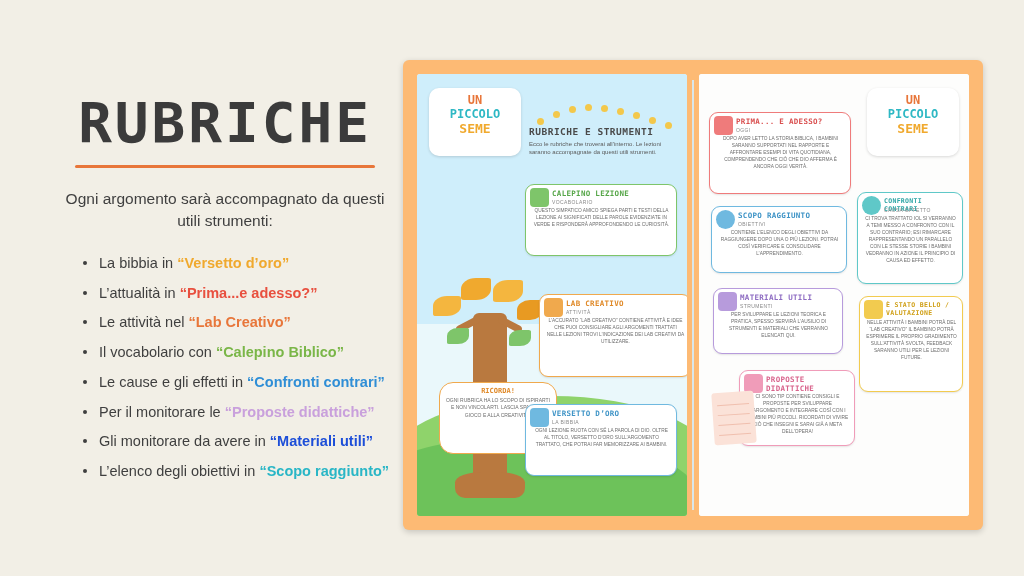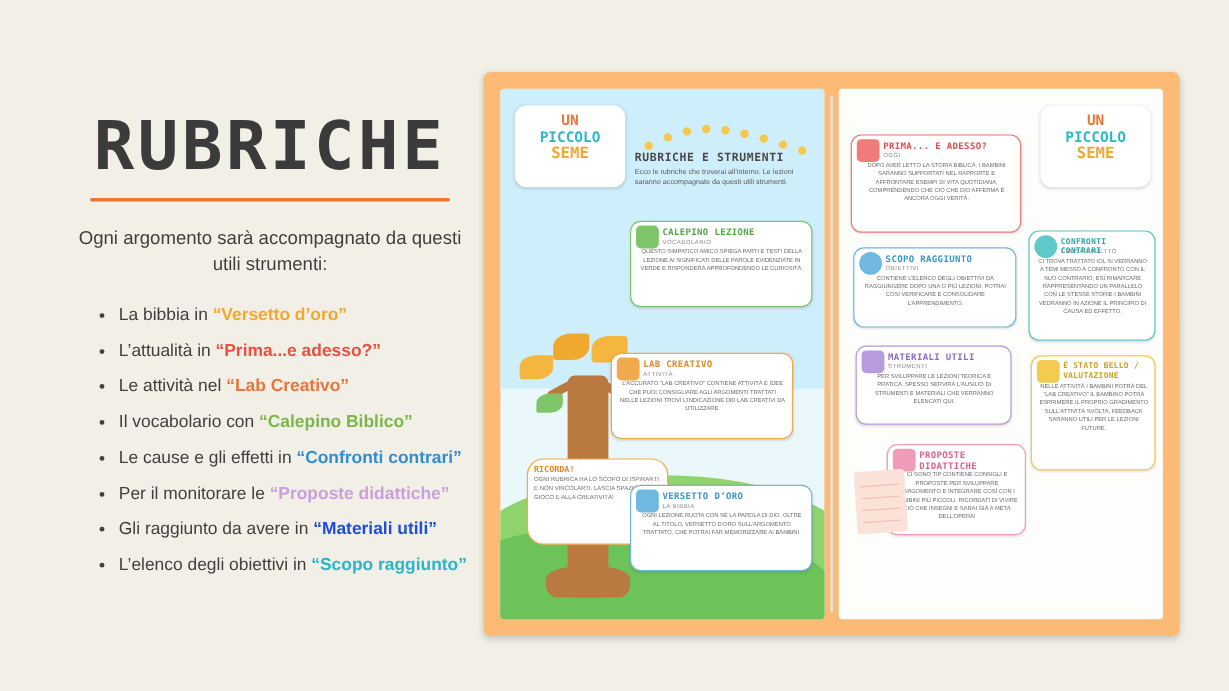--- a/index.html
+++ b/index.html
@@ -134,21 +134,21 @@
   .leaf{position:absolute;border-radius:50% 10% 50% 10%;}
   .face{position:absolute;left:62px;bottom:120px;width:22px;height:14px;}
   .face .eye{position:absolute;top:0;width:4px;height:5px;border-radius:50%;background:#4a3019;}
   .face .mouth{position:absolute;top:8px;left:6px;width:10px;height:5px;border:1.2px solid #4a3019;border-top:none;border-radius:0 0 10px 10px;}
   .blush{position:absolute;width:6px;height:3px;border-radius:50%;background:#f7b2a8;bottom:120px;}
 
   
   .bubble{
     position:absolute;left:22px;bottom:62px;width:118px;height:72px;
     background:#fff;border:1.6px solid #f0a94d;border-radius:14px;
-    box-sizing:border-box;text-align:left;padding:4px 5px;
+    box-sizing:border-box;text-align:center;padding:4px 5px;
   }
   .bubble .bt{font-family:"DejaVu Sans Mono",monospace;font-size:7px;color:#e08a29;font-weight:bold;}
   .bubble .bb{font-size:5px;color:#6d6d6d;line-height:1.45;margin-top:2px;}
   .bubble:after{
     content:"";position:absolute;right:-9px;top:26px;width:0;height:0;
     border-top:6px solid transparent;border-bottom:6px solid transparent;border-left:10px solid #fff;
   }
 
   
   .sticky{
@@ -168,21 +168,21 @@
     <h1 class="title">RUBRICHE</h1>
     <div class="title-rule"></div>
     <div class="subtitle">Ogni argomento sarà accompagnato da questi utili strumenti:</div>
     <ul class="bullets">
       <li><span>La bibbia in </span><span class="hl" style="color:#f0a92e">“Versetto d’oro”</span></li>
       <li><span>L’attualità in </span><span class="hl" style="color:#e8503f">“Prima...e adesso?”</span></li>
       <li><span>Le attività nel </span><span class="hl" style="color:#e8763a">“Lab Creativo”</span></li>
       <li><span>Il vocabolario con </span><span class="hl" style="color:#7ab648">“Calepino Biblico”</span></li>
       <li><span>Le cause e gli effetti in </span><span class="hl" style="color:#2f8ed6">“Confronti contrari”</span></li>
       <li><span>Per il monitorare le </span><span class="hl" style="color:#c9a0dc">“Proposte didattiche”</span></li>
-      <li><span>Gli raggiunto da avere in </span><span class="hl" style="color:#1d4ed8">“Materiali utili”</span></li>
+      <li><span>Gli monitorare da avere in </span><span class="hl" style="color:#1d4ed8">“Materiali utili”</span></li>
       <li><span>L’elenco degli obiettivi in </span><span class="hl" style="color:#29b6c6">“Scopo raggiunto”</span></li>
     </ul>
   </div>
 
   <div class="book">
 
     <div class="page left-pg">
       <div class="sky"></div>
       <div class="grass1"></div>
       <div class="grass2"></div>
@@ -230,21 +230,21 @@
       <div class="sec-head" style="left:112px;top:52px">RUBRICHE E STRUMENTI</div>
       <div class="sec-body" style="left:112px;top:66px">Ecco le rubriche che troverai all’interno. Le lezioni saranno accompagnate da questi utili strumenti.</div>
 
       <div class="card c-green" style="left:108px;top:110px;width:152px;height:72px">
         <div class="cicon" style="background:#7ec56a"></div>
         <div class="chead">CALEPINO LEZIONE</div>
         <div class="csub">VOCABOLARIO</div>
         <div class="ctext">QUESTO SIMPATICO AMICO SPIEGA PARTI E TESTI DELLA LEZIONE AI SIGNIFICATI DELLE PAROLE EVIDENZIATE IN VERDE E RISPONDERÀ APPROFONDENDO LE CURIOSITÀ.</div>
       </div>
 
-      <div class="card c-orange" style="left:92px;top:220px;width:152px;height:72px">
+      <div class="card c-orange" style="left:122px;top:220px;width:152px;height:83px">
         <div class="cicon" style="background:#f0a94d"></div>
         <div class="chead">LAB CREATIVO</div>
         <div class="csub">ATTIVITÀ</div>
         <div class="ctext">L’ACCURATO “LAB CREATIVO” CONTIENE ATTIVITÀ E IDEE CHE PUOI CONSIGLIARE AGLI ARGOMENTI TRATTATI NELLE LEZIONI TROVI L’INDICAZIONE DEI LAB CREATIVI DA UTILIZZARE.</div>
       </div>
 
       <div class="card c-blue" style="left:108px;top:330px;width:152px;height:72px">
         <div class="cicon" style="background:#6fb9e0"></div>
         <div class="chead">VERSETTO D’ORO</div>
         <div class="csub">LA BIBBIA</div>

